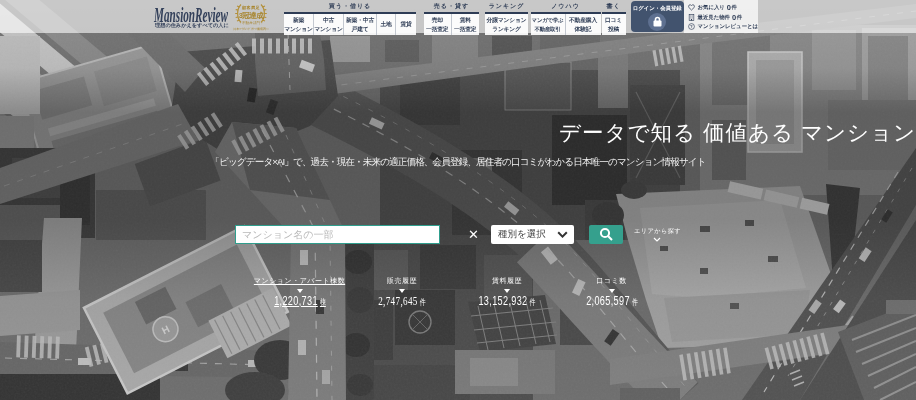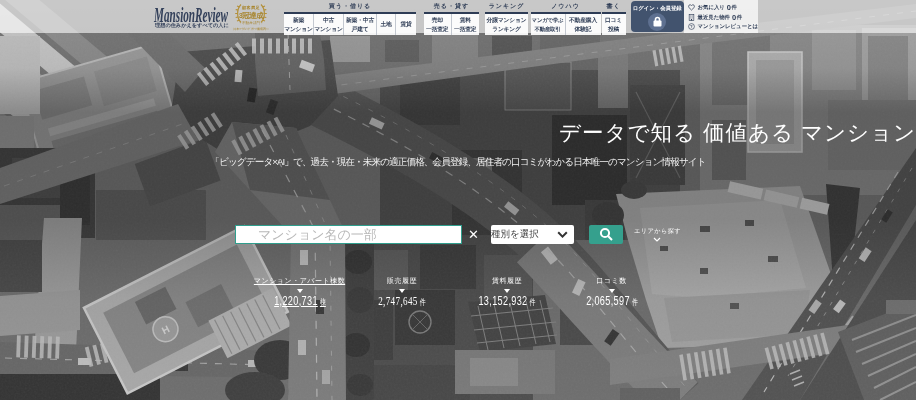--- a/index.html
+++ b/index.html
@@ -18,24 +18,24 @@
 .login { position:absolute; left:631px; top:1px; width:52.5px; height:30.5px; background:#42536e; border-radius:4px; text-align:center; }
 .login .lt { font-size:5.4px; color:#fff; font-weight:bold; letter-spacing:0px; margin-top:3.5px; white-space:nowrap; }
 .login .circ { width:18px; height:18px; border-radius:50%; background:#5e7090; margin:1px auto 0; position:relative; }
 .info { position:absolute; left:684px; top:0px; width:74px; height:33px; background:rgba(255,255,255,0.72); padding:3px 0 0 4px; }
 .info .r { display:flex; align-items:center; height:9.5px; color:#2e3c55; font-size:5.4px; font-weight:bold; white-space:nowrap; }
 .info .r svg { margin-right:2.5px; flex:none; }
 .info .z { font-size:7.5px; margin:0 0.5px; }
 .badge { position:absolute; left:232px; top:1px; }
 .title { position:absolute; top:117.5px; left:0; width:916px; text-align:right; color:#ffffff; font-size:21.5px; letter-spacing:1.0px; font-weight:400; }
 .sub { position:absolute; top:155.5px; left:0; width:916px; text-align:center; color:#f2f2f2; font-size:9.6px; letter-spacing:-0.9px; }
-.sinput { position:absolute; left:235px; top:224.5px; width:227px; height:19.5px; background:#fff; border:1px solid #2f9e8d; font-size:13px; color:#333; padding-left:22px; font-family:"Liberation Sans", sans-serif; }
+.sinput { position:absolute; left:235px; top:224.5px; width:205px; height:19.5px; background:#fff; border:1px solid #2f9e8d; font-size:10px; color:#333; padding-left:6px; font-family:"Liberation Sans", sans-serif; }
 .sinput::placeholder { color:#b9b9b9; }
 .xmark { position:absolute; left:468px; top:226.5px; color:#fff; font-size:13px; font-weight:400; }
-.sel { position:absolute; left:491px; top:225px; width:83px; height:18.5px; background:#fff; border-radius:2px; font-size:9.5px; color:#3a3a3a; line-height:18.5px; }
+.sel { position:absolute; left:491px; top:225px; width:83px; height:18.5px; background:#fff; border-radius:2px; font-size:9.5px; color:#3a3a3a; line-height:18.5px; padding-left:7px; }
 .sel svg { position:absolute; right:6px; top:6px; }
 .sbtn { position:absolute; left:589px; top:224.5px; width:34px; height:19.5px; background:#35a08d; border-radius:2px; }
 .area { position:absolute; left:634px; top:227px; color:#fff; font-size:6.2px; letter-spacing:0.4px; }
 .areav { position:absolute; left:653px; top:237px; }
 .stat { position:absolute; width:140px; text-align:center; color:#fff; }
 .stat .lb { font-size:7px; letter-spacing:0.5px; }
 .stat .tri { width:0; height:0; border-left:3.5px solid transparent; border-right:3.5px solid transparent; border-top:4px solid #fff; margin:3px auto 0; }
 .stat .nm { margin-top:0.5px; font-size:13px; letter-spacing:0.5px; white-space:nowrap; transform:scaleX(0.70); transform-origin:center bottom; }
 .stat .un { font-size:8.5px; margin-left:3px; letter-spacing:0; }
 </style></head>

